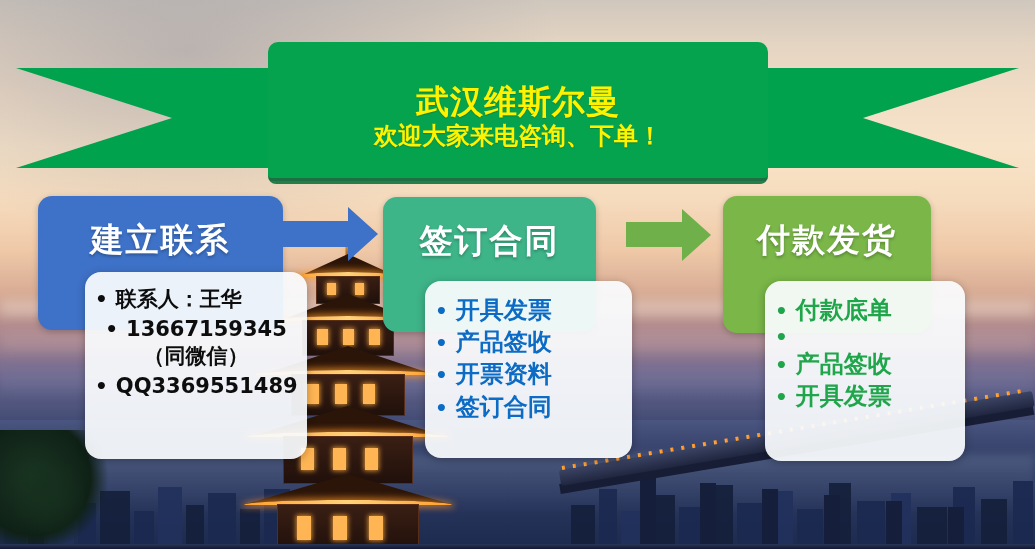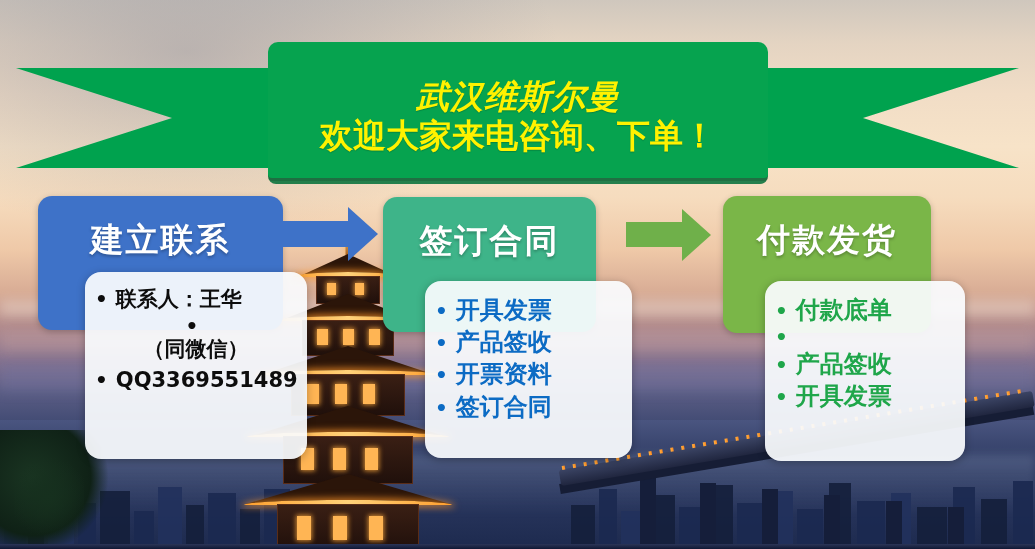--- a/index.html
+++ b/index.html
@@ -168,22 +168,22 @@
   }
   .banner-text {
     position:absolute; left:268px; top:-16px; width:500px; height:130px;
     display:flex; flex-direction:column; align-items:center; justify-content:center;
     color:#FFF200;
     font-weight:bold;
     line-height:1.18;
     text-shadow: 0 1px 1px rgba(0,0,0,.18);
     z-index:4;
   }
-  .banner-l1 { font-size:33px; letter-spacing:1px;font-style:italic; }
-  .banner-l2 { font-size:33px; letter-spacing:0px; }
+  .banner-l1 { font-size:33px; letter-spacing:1px; }
+  .banner-l2 { font-size:24px; letter-spacing:0px; }
 
   
   .step-head {
     position:absolute;
     border-radius:14px;
     display:flex; align-items:flex-start; justify-content:center;
     color:#fff; font-weight:bold; font-size:33px;
     padding-top:22px;
     letter-spacing:2px;
     text-shadow: 0 2px 3px rgba(0,0,0,.25);
@@ -365,20 +365,21 @@
   </div>
   <div class="step-card" id="card1">
     <ul class="card-list">
       <li>
         <span class="bul">•</span>
         <span>联系人：王华</span>
       </li>
       <li style="flex-direction:column;align-items:center;">
         <div style="display:flex;align-items:baseline;">
           <span class="bul">•</span>
+          <span>13667159345</span>
         </div>
         <span class="sub-line">（同微信）</span>
       </li>
       <li>
         <span class="bul">•</span>
         <span>QQ3369551489</span>
       </li>
     </ul>
   </div>
 

